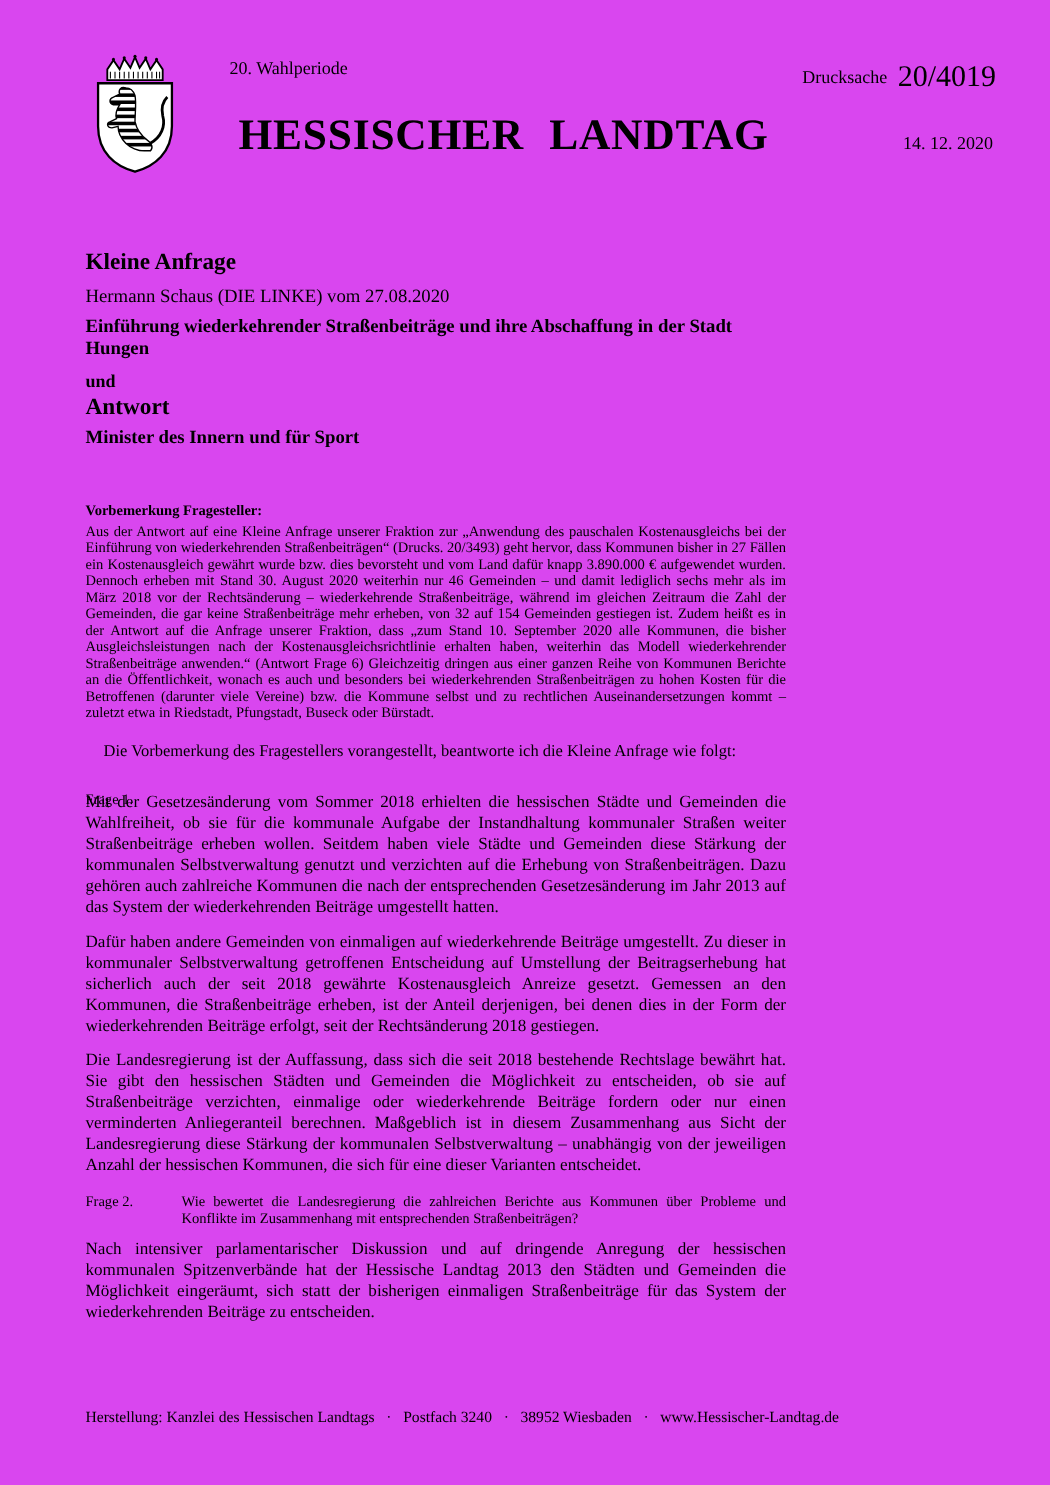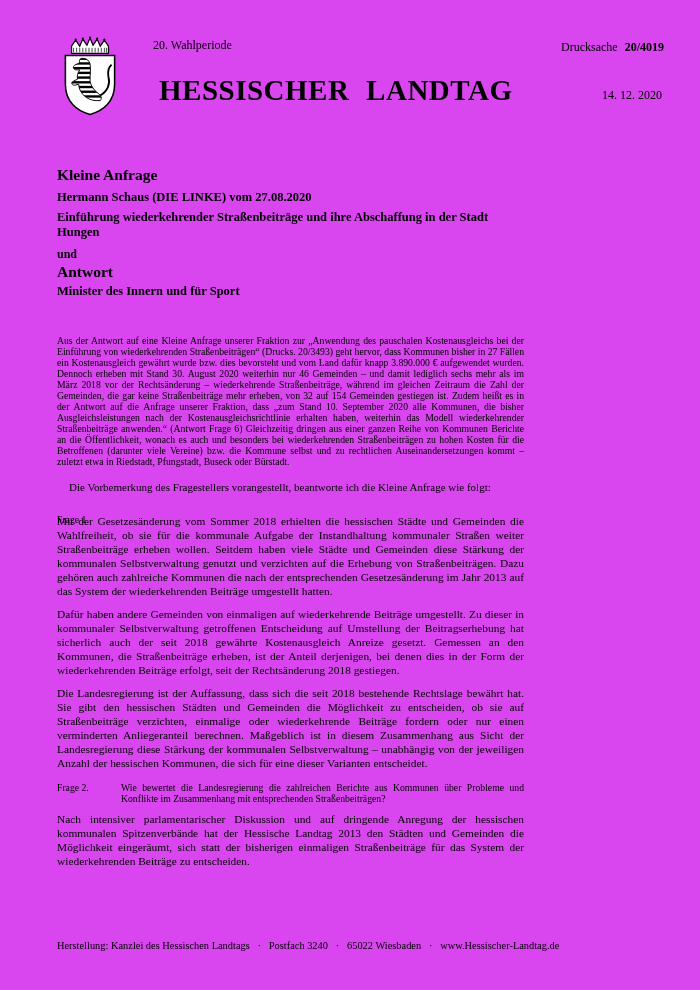--- a/index.html
+++ b/index.html
@@ -17,27 +17,27 @@
   .header { position: relative; height: 166px; }
   .coat { position: absolute; left: 56px; top: 36px; width: 68px; height: 80px; }
   .wahlperiode { position: absolute; left: 153px; top: 38px; font-size: 12px; }
   .landtag-title {
     position: absolute; left: 159px; top: 74px;
     font-size: 29px; font-weight: bold; letter-spacing: 0.5px; word-spacing: 9px;
     white-space: nowrap;
   }
   .drucksache { position: absolute; right: 36px; top: 40px; display: flex; align-items: center; gap: 7px; }
   .drucksache-label { font-size: 12px; }
-  .drucksache-number { font-size: 12px; font-weight: bold; }
+  .drucksache-number { font-size: 20px; font-weight: normal; }
   .doc-date { position: absolute; right: 38px; top: 88px; font-size: 12px; }
 
   
   .title-block { margin-left: 57px; width: 480px; }
   .doc-type { font-size: 15.5px; font-weight: bold; line-height: 1.1; margin: 0 0 7px 0; }
-  .author-line { font-size: 12.5px; font-weight: bold; margin: 0 0 5px 0; }
+  .author-line { font-size: 12.5px; font-weight: normal; margin: 0 0 5px 0; }
   .subject { font-size: 12.5px; font-weight: bold; line-height: 1.22; width: 470px; margin: 0 0 6px 0; }
   .connector { font-size: 12px; font-weight: bold; margin: 0 0 1px 0; }
   .answer-label { font-size: 15.5px; font-weight: bold; line-height: 1.1; margin: 0 0 4px 0; }
   .answerer { font-size: 12.5px; font-weight: bold; margin: 0; }
 
   
   .body-col { margin: 36px 0 0 57px; width: 467px; }
   .vorb-heading { font-size: 9.7px; font-weight: bold; line-height: 12px; margin: 0 0 2px 0; }
   .small-text { font-size: 9.7px; line-height: 11px; text-align: justify; margin: 0 0 13px 0; }
   .intro-sentence { font-size: 11px; line-height: 14px; margin: 0 0 20px 12px; }
@@ -107,20 +107,21 @@
     <div class="doc-type">Kleine Anfrage</div>
     <div class="author-line">Hermann Schaus (DIE LINKE) vom 27.08.2020</div>
     <div class="subject">Einführung wiederkehrender Straßenbeiträge und ihre Abschaffung in der Stadt Hungen</div>
     <div class="connector">und</div>
     <div class="answer-label">Antwort</div>
     <div class="answerer">Minister des Innern und für Sport</div>
   </div>
 
   <div class="body-col">
 
+    <div class="vorb-heading">Vorbemerkung Fragesteller:</div>
     <p class="small-text">Aus der Antwort auf eine Kleine Anfrage unserer Fraktion zur „Anwendung des pauschalen Kostenausgleichs bei der Einführung von wiederkehrenden Straßenbeiträgen“ (Drucks. 20/3493) geht hervor, dass Kommunen bisher in 27 Fällen ein Kostenausgleich gewährt wurde bzw. dies bevorsteht und vom Land dafür knapp 3.890.000 € aufgewendet wurden. Dennoch erheben mit Stand 30. August 2020 weiterhin nur 46 Gemeinden – und damit lediglich sechs mehr als im März 2018 vor der Rechtsänderung – wiederkehrende Straßenbeiträge, während im gleichen Zeitraum die Zahl der Gemeinden, die gar keine Straßenbeiträge mehr erheben, von 32 auf 154 Gemeinden gestiegen ist. Zudem heißt es in der Antwort auf die Anfrage unserer Fraktion, dass „zum Stand 10. September 2020 alle Kommunen, die bisher Ausgleichsleistungen nach der Kostenausgleichsrichtlinie erhalten haben, weiterhin das Modell wiederkehrender Straßenbeiträge anwenden.“ (Antwort Frage 6) Gleichzeitig dringen aus einer ganzen Reihe von Kommunen Berichte an die Öffentlichkeit, wonach es auch und besonders bei wiederkehrenden Straßenbeiträgen zu hohen Kosten für die Betroffenen (darunter viele Vereine) bzw. die Kommune selbst und zu rechtlichen Auseinandersetzungen kommt – zuletzt etwa in Riedstadt, Pfungstadt, Buseck oder Bürstadt.</p>
 
     <p class="intro-sentence">Die Vorbemerkung des Fragestellers vorangestellt, beantworte ich die Kleine Anfrage wie folgt:</p>
 
     <div class="frage">
       <span class="frage-label">Frage 1.</span>
     </div>
     <div class="answer">
       <p>Mit der Gesetzesänderung vom Sommer 2018 erhielten die hessischen Städte und Gemeinden die Wahlfreiheit, ob sie für die kommunale Aufgabe der Instandhaltung kommunaler Straßen weiter Straßenbeiträge erheben wollen. Seitdem haben viele Städte und Gemeinden diese Stärkung der kommunalen Selbstverwaltung genutzt und verzichten auf die Erhebung von Straßenbeiträgen. Dazu gehören auch zahlreiche Kommunen die nach der entsprechenden Gesetzesänderung im Jahr 2013 auf das System der wiederkehrenden Beiträge umgestellt hatten.</p>
       <p>Dafür haben andere Gemeinden von einmaligen auf wiederkehrende Beiträge umgestellt. Zu dieser in kommunaler Selbstverwaltung getroffenen Entscheidung auf Umstellung der Beitragserhebung hat sicherlich auch der seit 2018 gewährte Kostenausgleich Anreize gesetzt. Gemessen an den Kommunen, die Straßenbeiträge erheben, ist der Anteil derjenigen, bei denen dies in der Form der wiederkehrenden Beiträge erfolgt, seit der Rechtsänderung 2018 gestiegen.</p>
@@ -130,16 +131,16 @@
     <div class="frage second">
       <span class="frage-label">Frage 2.</span>
       <span>Wie bewertet die Landesregierung die zahlreichen Berichte aus Kommunen über Probleme und Konflikte im Zusammenhang mit entsprechenden Straßenbeiträgen?</span>
     </div>
     <div class="answer">
       <p>Nach intensiver parlamentarischer Diskussion und auf dringende Anregung der hessischen kommunalen Spitzenverbände hat der Hessische Landtag 2013 den Städten und Gemeinden die Möglichkeit eingeräumt, sich statt der bisherigen einmaligen Straßenbeiträge für das System der wiederkehrenden Beiträge zu entscheiden.</p>
     </div>
   </div>
 
   <div class="footer">
-    <div class="footer-line">Herstellung: Kanzlei des Hessischen Landtags   ·   Postfach 3240   ·   65022 Wiesbaden   ·   www.Hessischer-Landtag.de</div>
+    <div class="footer-line">Herstellung: Kanzlei des Hessischen Landtags   ·   Postfach 3240   ·   38952 Wiesbaden   ·   www.Hessischer-Landtag.de</div>
   </div>
 
 </div>
 
 </body></html>

